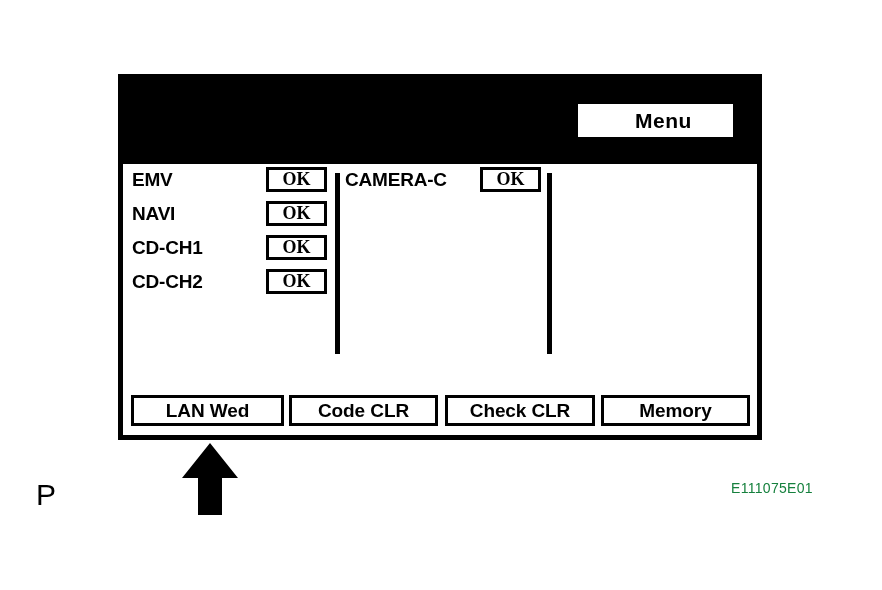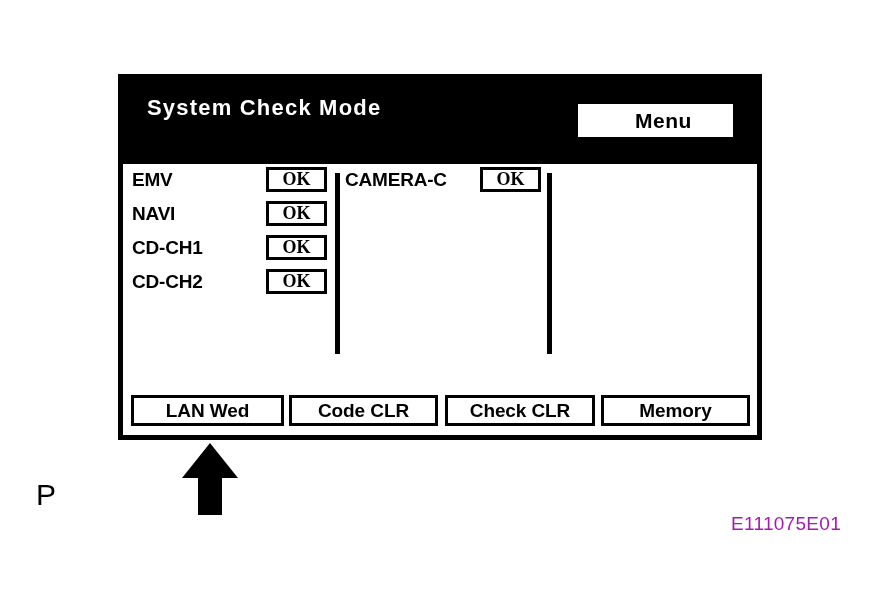--- a/index.html
+++ b/index.html
@@ -174,35 +174,33 @@
     left: 36px;
     top: 478px;
     font-size: 30px;
     color: #000000;
     font-family: "Liberation Sans", sans-serif;
   }
   #figure-id {
     position: absolute;
     left: 731px;
     top: 480px;
-    font-size: 19px;
-    color: #a21caf;
+    font-size: 14px;
+    color: #15803d;
     letter-spacing: 0.3px;
     white-space: nowrap;
     font-family: "Liberation Sans", sans-serif;
-    margin-top: 33px;
   }
 </style>
 </head>
 <body>
 
 <div id="screen-panel">
 
   <div id="title-bar">
-    <div id="screen-title">System Check Mode</div>
     <div id="menu-button">Menu</div>
   </div>
 
   <div id="content-area">
 
     <div class="column-divider" id="divider-1"></div>
     <div class="column-divider" id="divider-2"></div>
 
     <div class="check-row" id="row-emv">
       <span class="check-label">EMV</span>

